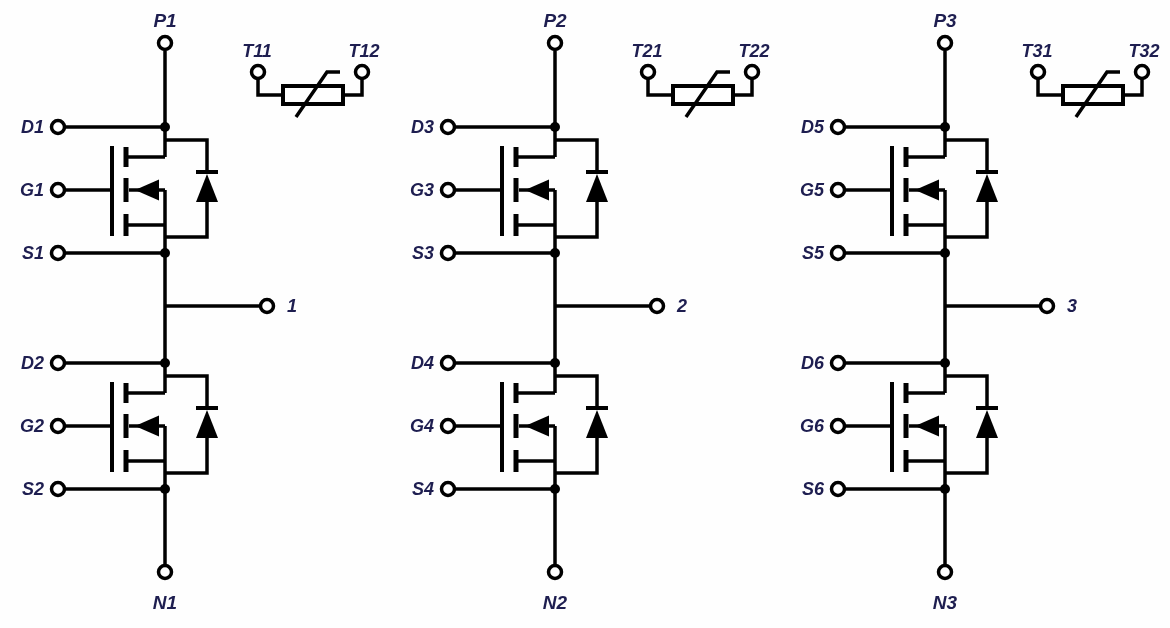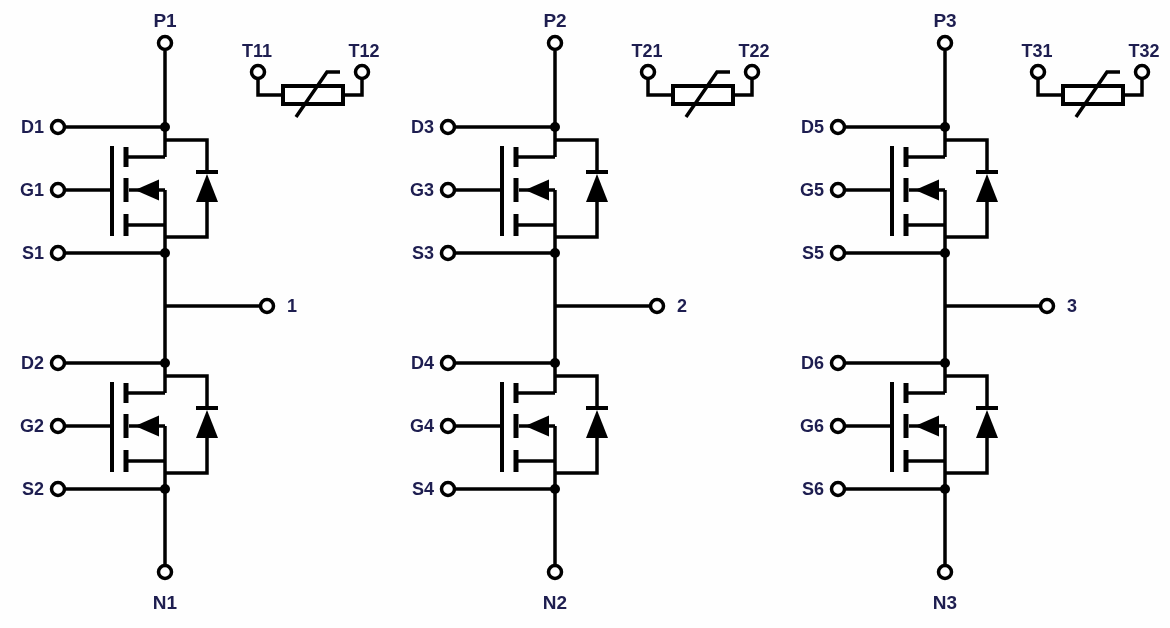--- a/index.html
+++ b/index.html
@@ -1,17 +1,17 @@
 <!DOCTYPE html>
 <html style="--wire: #000000; --label: #1e1e50; --bg: #fefefe;"><head>
 <meta charset="utf-8">
 <style>
   :root { --wire:#000000; --label:#1e1e50; --bg:#fefefe; }
   html,body { margin:0; padding:0; background:var(--bg); }
-  .stage { width:1170px; height:628px; position:relative; background:var(--bg); }
+  .stage { width:1170px; height:628px; position:relative; background:var(--bg);font-style:italic; }
   svg { display:block; font-family:"Liberation Sans", sans-serif; font-weight:bold; }
   .wire   { stroke:var(--wire); stroke-width:3.5; fill:none; }
   .bar    { stroke:var(--wire); stroke-width:4;   fill:none; }
   .chan   { stroke:var(--wire); stroke-width:5;   fill:none; }
   .solid  { fill:var(--wire); stroke:none; }
   .term   { fill:#ffffff; stroke:var(--wire); stroke-width:3.5; }
   .dot    { fill:var(--wire); stroke:none; }
   .ntcbody{ fill:#ffffff; stroke:var(--wire); stroke-width:4; }
   text    { fill:var(--label); font-size:18px; }
   text.big{ font-size:19px; }

